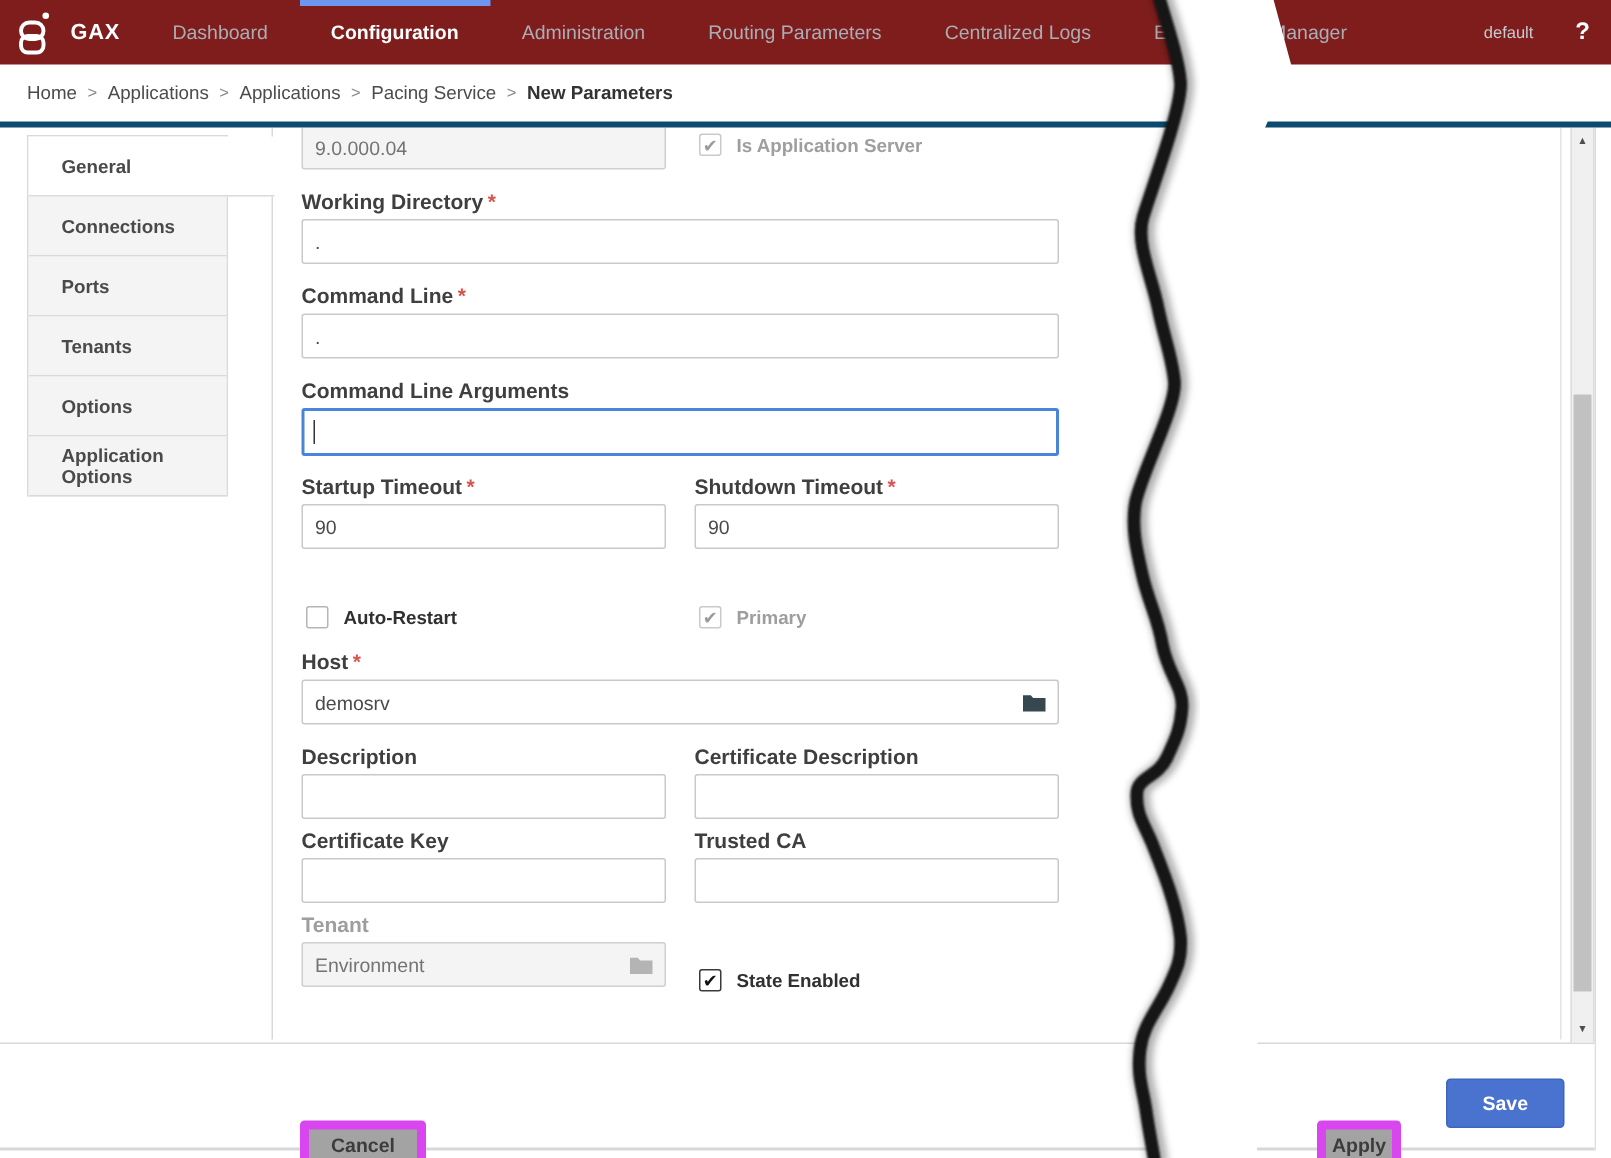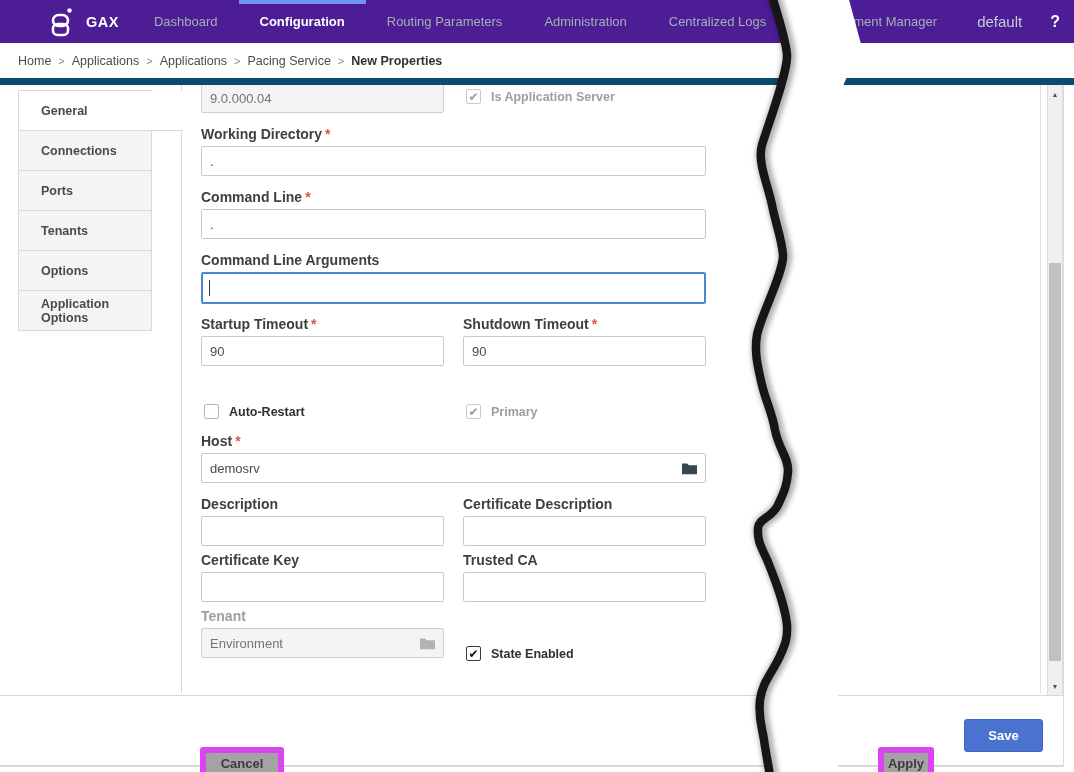--- a/index.html
+++ b/index.html
@@ -4,39 +4,39 @@
 <style>
   * { margin:0; padding:0; box-sizing:border-box; }
   html,body { width:1074px; height:772px; }
   body {
     font-family:"Liberation Sans", sans-serif;
     background:#ffffff; color:#3f3f3f; position:relative; overflow:hidden;
   }
   
   .nav {
     position:absolute; left:0; top:0; width:1074px; height:43px;
-    background:#4c1d95; display:flex; align-items:stretch; z-index:5;padding-left:39px;
+    background:#7f1d1d; display:flex; align-items:stretch; z-index:5;
   }
   .nav-logo { display:flex; align-items:center; padding:0 10px 0 10px; }
   .nav-brand { color:#fff; font-weight:bold; font-size:14.5px; letter-spacing:.5px; padding:0 14px 0 2px; display:flex; align-items:center; }
   .nav-item {
     display:flex; align-items:center; padding:0 21px; font-size:13px;
     color:#a9aeb4; cursor:pointer; position:relative;
   }
   .nav-item.active { color:#ffffff; font-weight:bold; }
   .nav-item.active::before {
     content:""; position:absolute; left:0; right:0; top:0; height:4px; background:#6e96ee;
   }
   .nav-right { margin-left:auto; display:flex; align-items:center; }
-  .nav-default { color:#c7cbd0; font-size:15px; padding-right:28px; }
+  .nav-default { color:#c7cbd0; font-size:11px; padding-right:28px; }
   .nav-help { color:#ffffff; font-size:16px; font-weight:bold; padding-right:14px; cursor:pointer; }
   
   .crumbbar {
     position:absolute; left:0; top:43px; width:1074px; height:42px; background:#fff;
-    border-bottom:7px solid #0c4a6e; display:flex; align-items:center; padding-left:18px;
+    border-bottom:4px solid #0c4a6e; display:flex; align-items:center; padding-left:18px;
     font-size:12.5px; color:#4c4c4c; z-index:4;
   }
   .crumb { cursor:pointer; }
   .crumb-sep { color:#8a8a8a; padding:0 7px; font-size:11px; }
   .crumb-current { font-weight:bold; color:#333; }
   
   .side {
     position:absolute; left:18px; top:90px; width:134px; z-index:3;
     border:1px solid #d9d9d9; border-bottom:none; background:#f4f4f4;
   }
@@ -119,40 +119,40 @@
   <div class="nav-logo">
     <svg width="25" height="32" viewBox="0 0 25 32">
       <rect x="4" y="9" width="15" height="11" rx="5.5" fill="none" stroke="#fff" stroke-width="2.6"></rect>
       <rect x="4" y="18" width="15" height="11" rx="4.5" fill="none" stroke="#fff" stroke-width="2.6"></rect>
       <circle cx="20.5" cy="4.5" r="2.2" fill="#fff"></circle>
     </svg>
   </div>
   <div class="nav-brand">GAX</div>
   <div class="nav-item">Dashboard</div>
   <div class="nav-item active">Configuration</div>
+  <div class="nav-item">Administration</div>
   <div class="nav-item">Routing Parameters</div>
-  <div class="nav-item">Administration</div>
   <div class="nav-item">Centralized Logs</div>
   <div class="nav-item">Engagement Manager</div>
   <div class="nav-right">
     <div class="nav-default">default</div>
     <div class="nav-help">?</div>
   </div>
 </div>
 
 <div class="crumbbar">
   <span class="crumb">Home</span>
   <span class="crumb-sep">&gt;</span>
   <span class="crumb">Applications</span>
   <span class="crumb-sep">&gt;</span>
   <span class="crumb">Applications</span>
   <span class="crumb-sep">&gt;</span>
   <span class="crumb">Pacing Service</span>
   <span class="crumb-sep">&gt;</span>
-  <span class="crumb-current">New Properties</span>
+  <span class="crumb-current">New Parameters</span>
 </div>
 
 <div class="side">
   <div class="side-tab active">General</div>
   <div class="side-tab">Connections</div>
   <div class="side-tab">Ports</div>
   <div class="side-tab">Tenants</div>
   <div class="side-tab">Options</div>
   <div class="side-tab">Application Options</div>
 </div>

